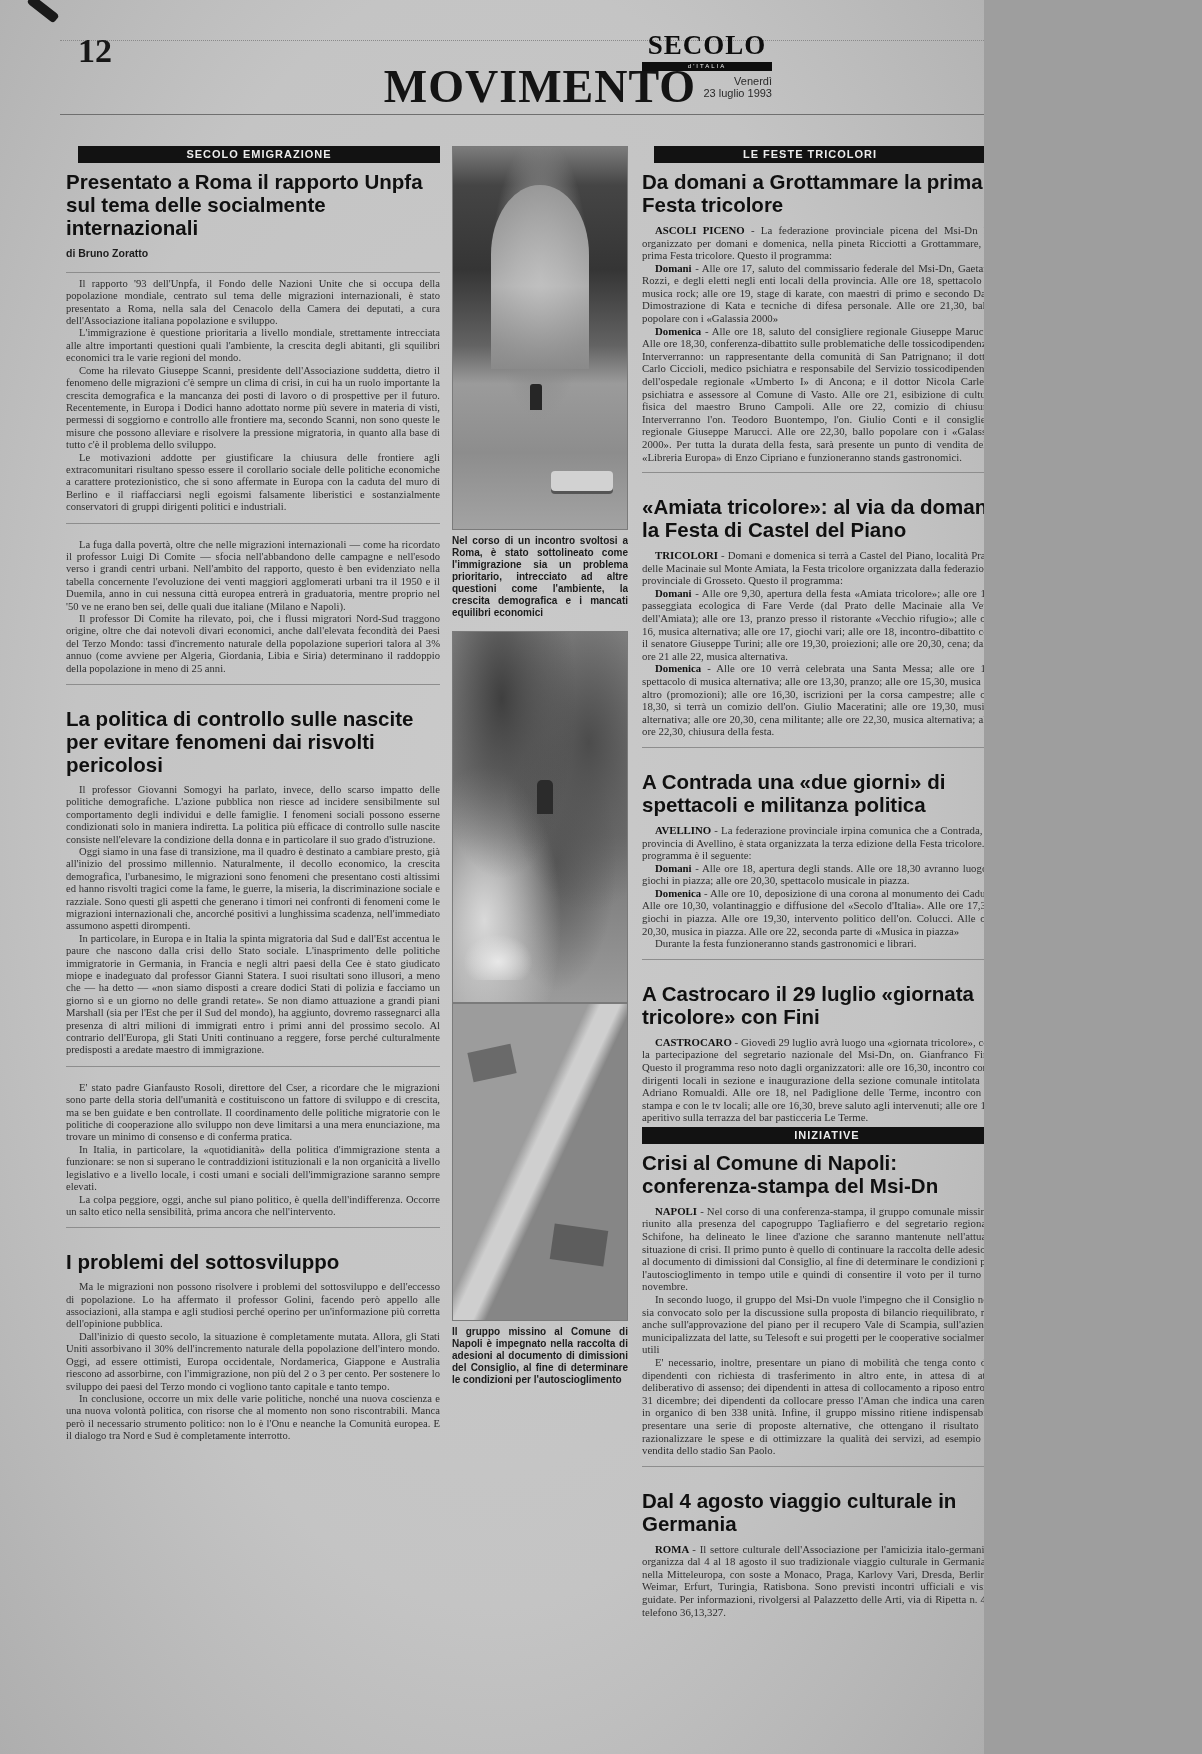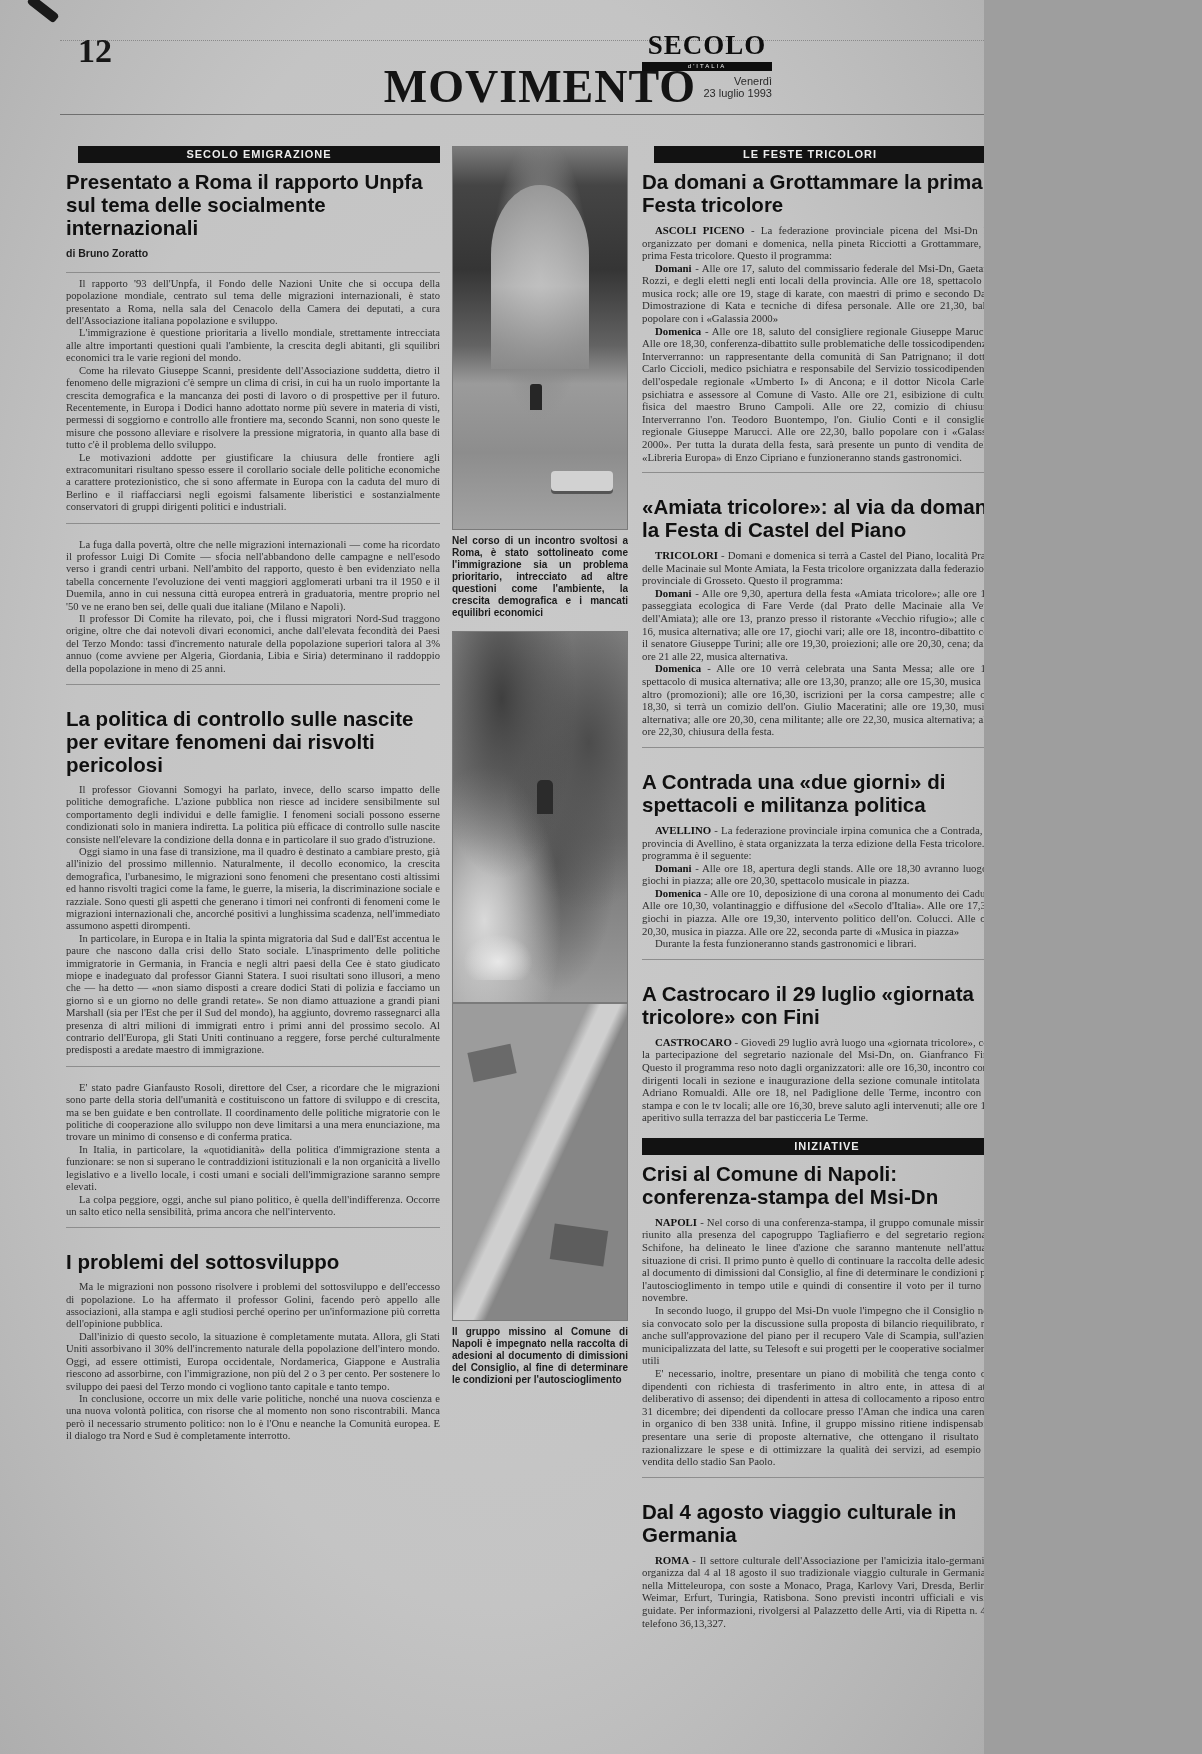--- a/index.html
+++ b/index.html
@@ -27,21 +27,21 @@
 
   .col{position:absolute;top:146px;overflow:hidden;}
   .col-left{left:66px;width:374px;height:1592px;}
   .col-mid{left:452px;width:176px;height:1592px;}
   .col-right{left:642px;width:352px;height:1592px;}
 
   .section-bar{height:17px;background:#121212;color:#ececec;text-align:center;
         font-family:"Liberation Sans",sans-serif;font-weight:bold;font-size:11px;
         line-height:17px;letter-spacing:1px;margin-bottom:6px;margin-left:12px;}
   .section-bar.right-align{text-align:center;padding-right:28px;box-sizing:border-box;}
-  .section-bar.mid{margin:14px 0 6px 0;padding-left:46px;}
+  .section-bar.mid{margin:3px 0 6px 0;padding-left:46px;}
 
   .article + .article{border-top:1px solid #8d8d8d;margin-top:9px;padding-top:15px;}
   .headline{font-family:"Liberation Sans",sans-serif;font-weight:bold;color:#101010;
         font-size:20.5px;line-height:1.12;margin:8px 0 7px 0;}
   .byline{font-family:"Liberation Sans",sans-serif;font-weight:bold;font-size:10.5px;
         color:#1c1c1c;border-bottom:1px solid #8d8d8d;padding-bottom:13px;margin-bottom:5px;}
   .col-left .article p{margin:0;text-indent:13px;font-size:10.6px;line-height:12.4px;
         text-align:justify;color:#2e2e2e;}
   .col-right .article p{margin:0;text-indent:13px;font-size:10.8px;line-height:12.6px;
         text-align:justify;color:#2e2e2e;}

